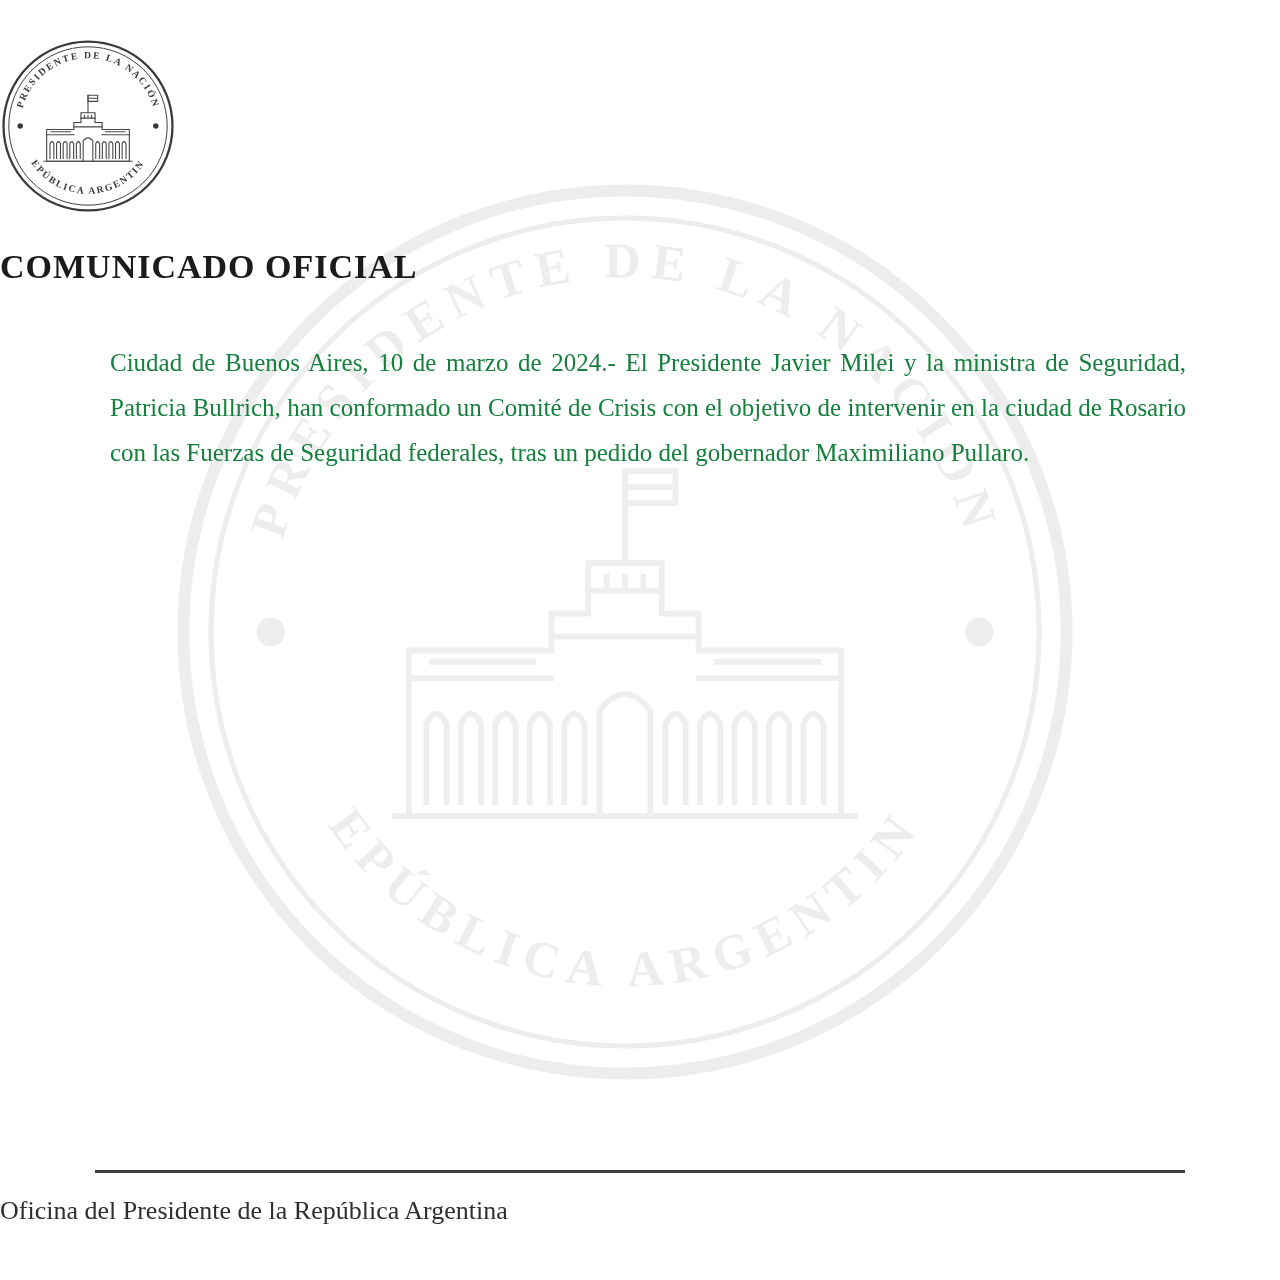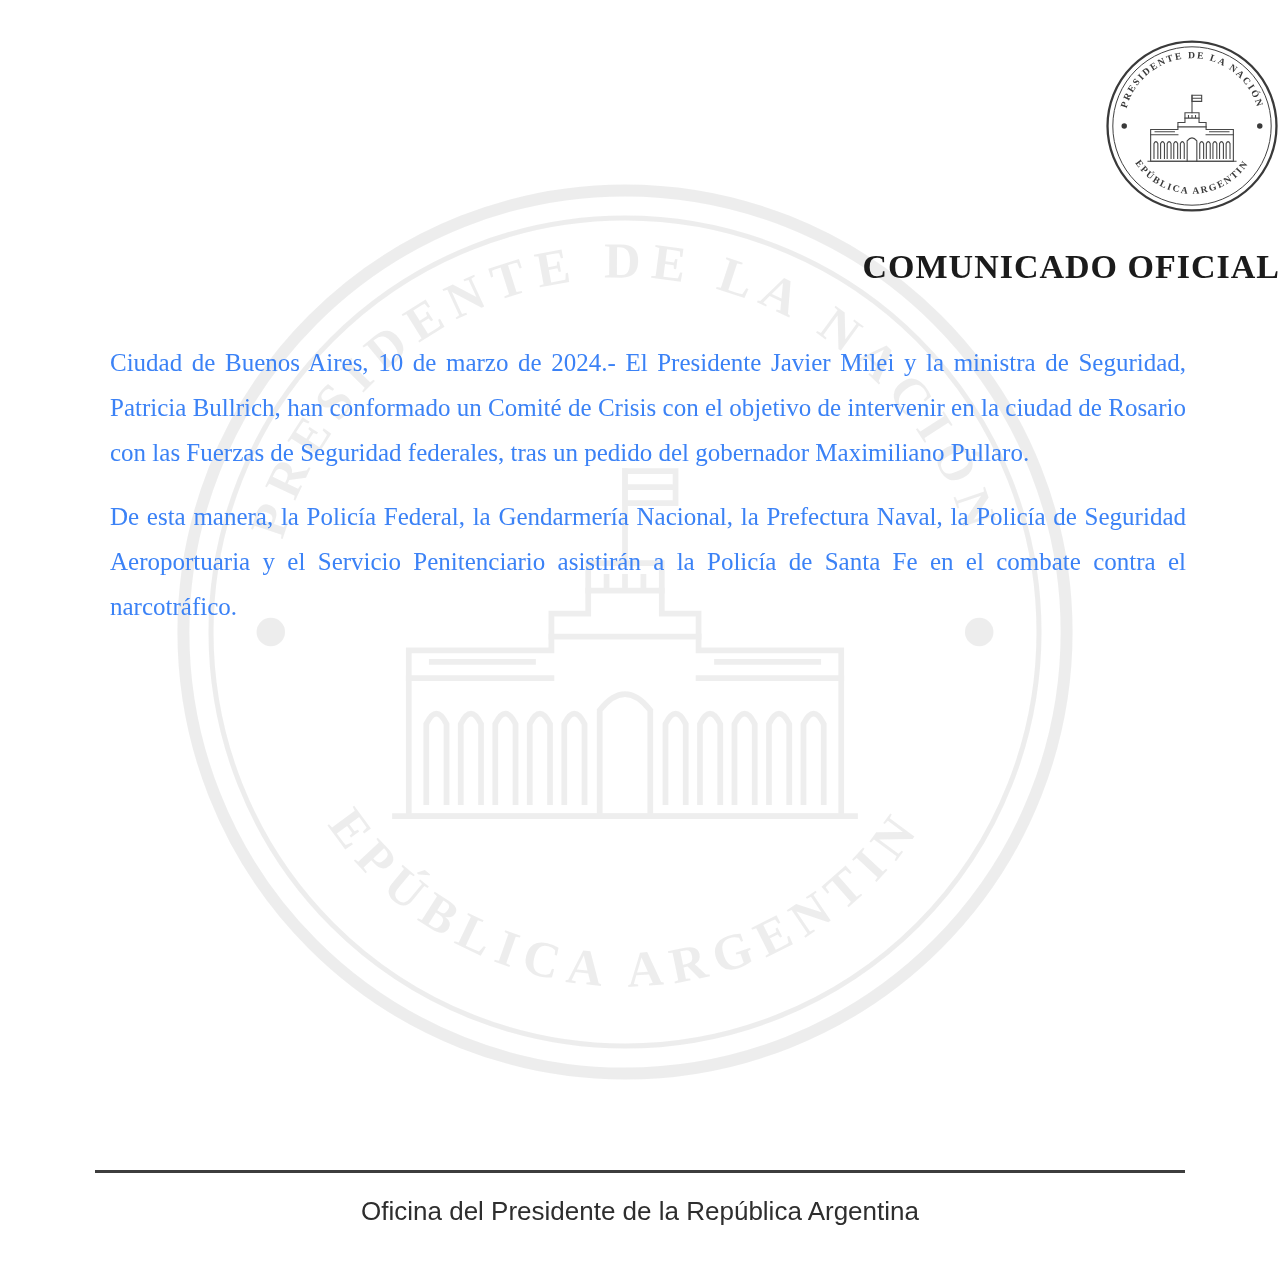--- a/index.html
+++ b/index.html
@@ -21,21 +21,21 @@
     top: 172px;
     width: 920px;
     height: 920px;
     opacity: 0.085;
     pointer-events: none;
   }
   
   .header {
     position: relative;
     z-index: 2;
-    text-align: right;
+    text-align: left;
     padding-top: 38px;
   }
   .seal {
     width: 176px;
     height: 176px;
     display: inline-block;
   }
   .title {
     margin-top: 30px;
     font-size: 34px;
@@ -49,41 +49,41 @@
     position: relative;
     z-index: 2;
     width: 1076px;
     margin: 54px 0 0 110px;
   }
   .body-text p {
     font-size: 25px;
     line-height: 45px;
     text-align: justify;
     margin-bottom: 19px;
-    color: #3b82f6;
+    color: #15803d;
   }
   
   .footer-rule {
     position: absolute;
     z-index: 2;
     left: 95px;
     top: 1170px;
     width: 1090px;
     border-top: 3px solid #3d3d3d;
   }
   .footer-text {
     position: absolute;
     z-index: 2;
     top: 1196px;
     left: 0;
     width: 100%;
-    text-align: center;
+    text-align: left;
     font-size: 26px;
     color: #2e2e2e;
-    font-family: Liberation Sans, sans-serif;
+    font-family: Liberation Serif, serif;
   }
   
   .seal-ring { fill: none; stroke: #3a3a3a; }
   .seal-text {
     font-family: "Liberation Serif", serif;
     font-size: 11px;
     font-weight: bold;
     letter-spacing: 2.1px;
     fill: #3a3a3a;
   }
@@ -148,19 +148,18 @@
 
   <div class="header">
     <svg class="seal" viewBox="0 0 200 200">
       <use href="#seal-art"></use>
     </svg>
     <h1 class="title">COMUNICADO OFICIAL</h1>
   </div>
 
   <div class="body-text">
     <p>Ciudad de Buenos Aires, 10 de marzo de 2024.- El Presidente Javier Milei y la ministra de Seguridad, Patricia Bullrich, han conformado un Comité de Crisis con el objetivo de intervenir en la ciudad de Rosario con las Fuerzas de Seguridad federales, tras un pedido del gobernador Maximiliano Pullaro.</p>
-    <p>De esta manera, la Policía Federal, la Gendarmería Nacional, la Prefectura Naval, la Policía de Seguridad Aeroportuaria y el Servicio Penitenciario asistirán a la Policía de Santa Fe en el combate contra el narcotráfico.</p>
   </div>
 
   <div class="footer-rule"></div>
   <div class="footer-text">Oficina del Presidente de la República Argentina</div>
 
 </div>
 
 </body></html>

